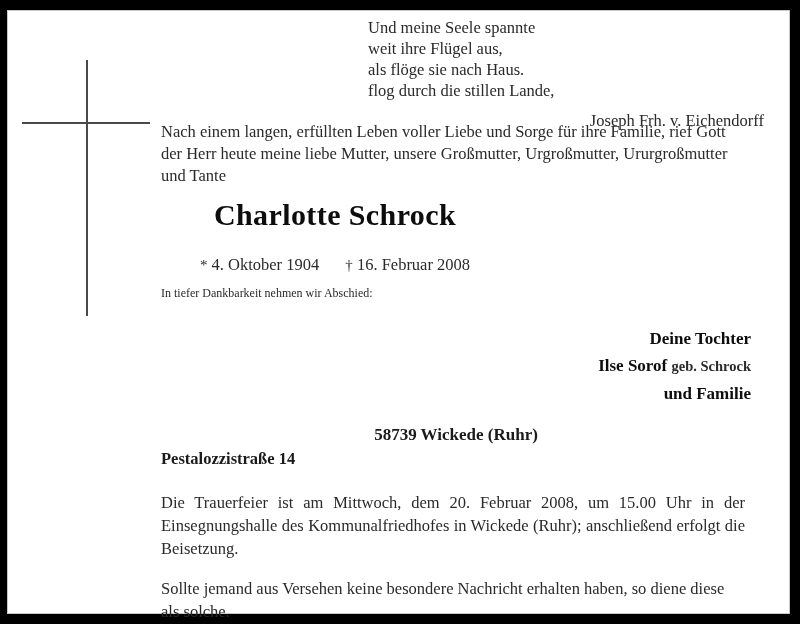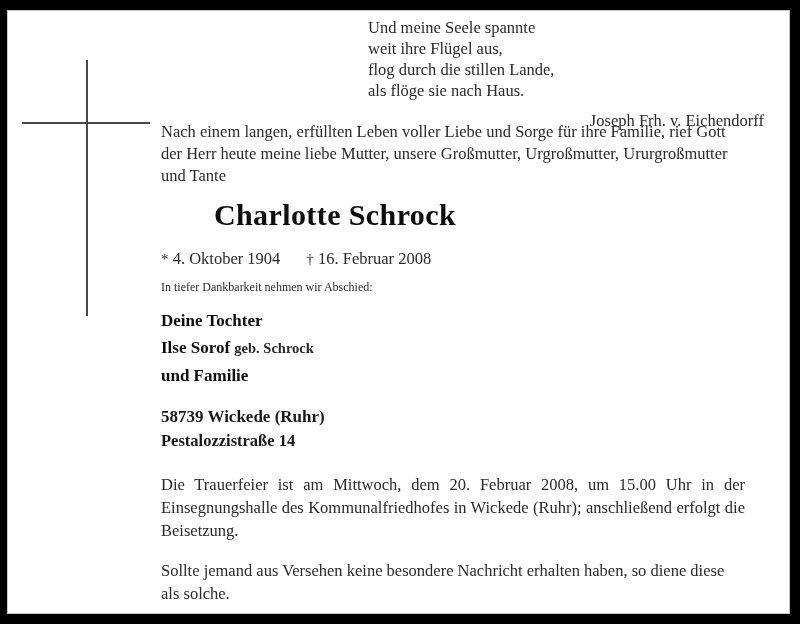--- a/index.html
+++ b/index.html
@@ -101,22 +101,23 @@
     color: #0d0d0d;
   }
   .maiden-name {
     font-size: 16px;
     line-height: 20px;
     color: #2a2a2a;
     margin-top: 1px;
   }
 
   .dates {
-    margin-top: 16px;
+    margin-top: 22px;
     width: 348px;
+    text-align: center;
     font-size: 16.5px;
     line-height: 21px;
     color: #2a2a2a;
   }
   .date-birth { margin-right: 26px; }
   .sym { font-size: 15px; }
 
   .closing-1 {
     margin-top: 9px;
     font-size: 16.5px;
@@ -124,39 +125,40 @@
     color: #2a2a2a;
   }
   .closing-2 {
     margin-top: 6px;
     font-size: 12px;
     line-height: 23px;
     color: #2a2a2a;
   }
 
   .family {
-    margin-top: 8px;
+    margin-top: 20px;
     font-size: 17px;
     line-height: 27px;
     color: #0d0d0d;
+    text-align: right;
   }
   .family-bold { font-weight: bold; }
   .family-small {
     font-weight: bold;
     font-size: 14.5px;
     color: #2a2a2a;
   }
 
   .address {
     margin-top: 16px;
     font-size: 16.5px;
     line-height: 24px;
     color: #1a1a1a;
   }
-  .address-city { font-weight: bold; font-size: 17px; }
+  .address-city { font-weight: bold; font-size: 17px; text-align: center; }
   .address-street { font-weight: bold; }
 
   .service {
     margin-top: 20px;
     width: 584px;
     font-size: 16.5px;
     line-height: 23px;
     text-align: justify;
     color: #2a2a2a;
   }
@@ -174,22 +176,22 @@
 
 <div id="notice">
   <div id="inner">
 
     <div class="cross-vertical"></div>
     <div class="cross-horizontal"></div>
 
     <div class="poem">
       <div class="poem-line">Und meine Seele spannte</div>
       <div class="poem-line">weit ihre Flügel aus,</div>
+      <div class="poem-line">als flöge sie nach Haus.</div>
       <div class="poem-line">flog durch die stillen Lande,</div>
-      <div class="poem-line">als flöge sie nach Haus.</div>
       <div class="poem-attrib">Joseph Frh. v. Eichendorff</div>
     </div>
 
     <div class="body-col">
 
       <div class="intro">Nach einem langen, erfüllten Leben voller Liebe und  Sorge für ihre Familie, rief Gott der Herr heute meine liebe Mutter, unsere Großmutter, Urgroßmutter, Ururgroßmutter und Tante</div>
 
       <div class="name-block">
         <div class="deceased-name">Charlotte Schrock</div>
       </div>

